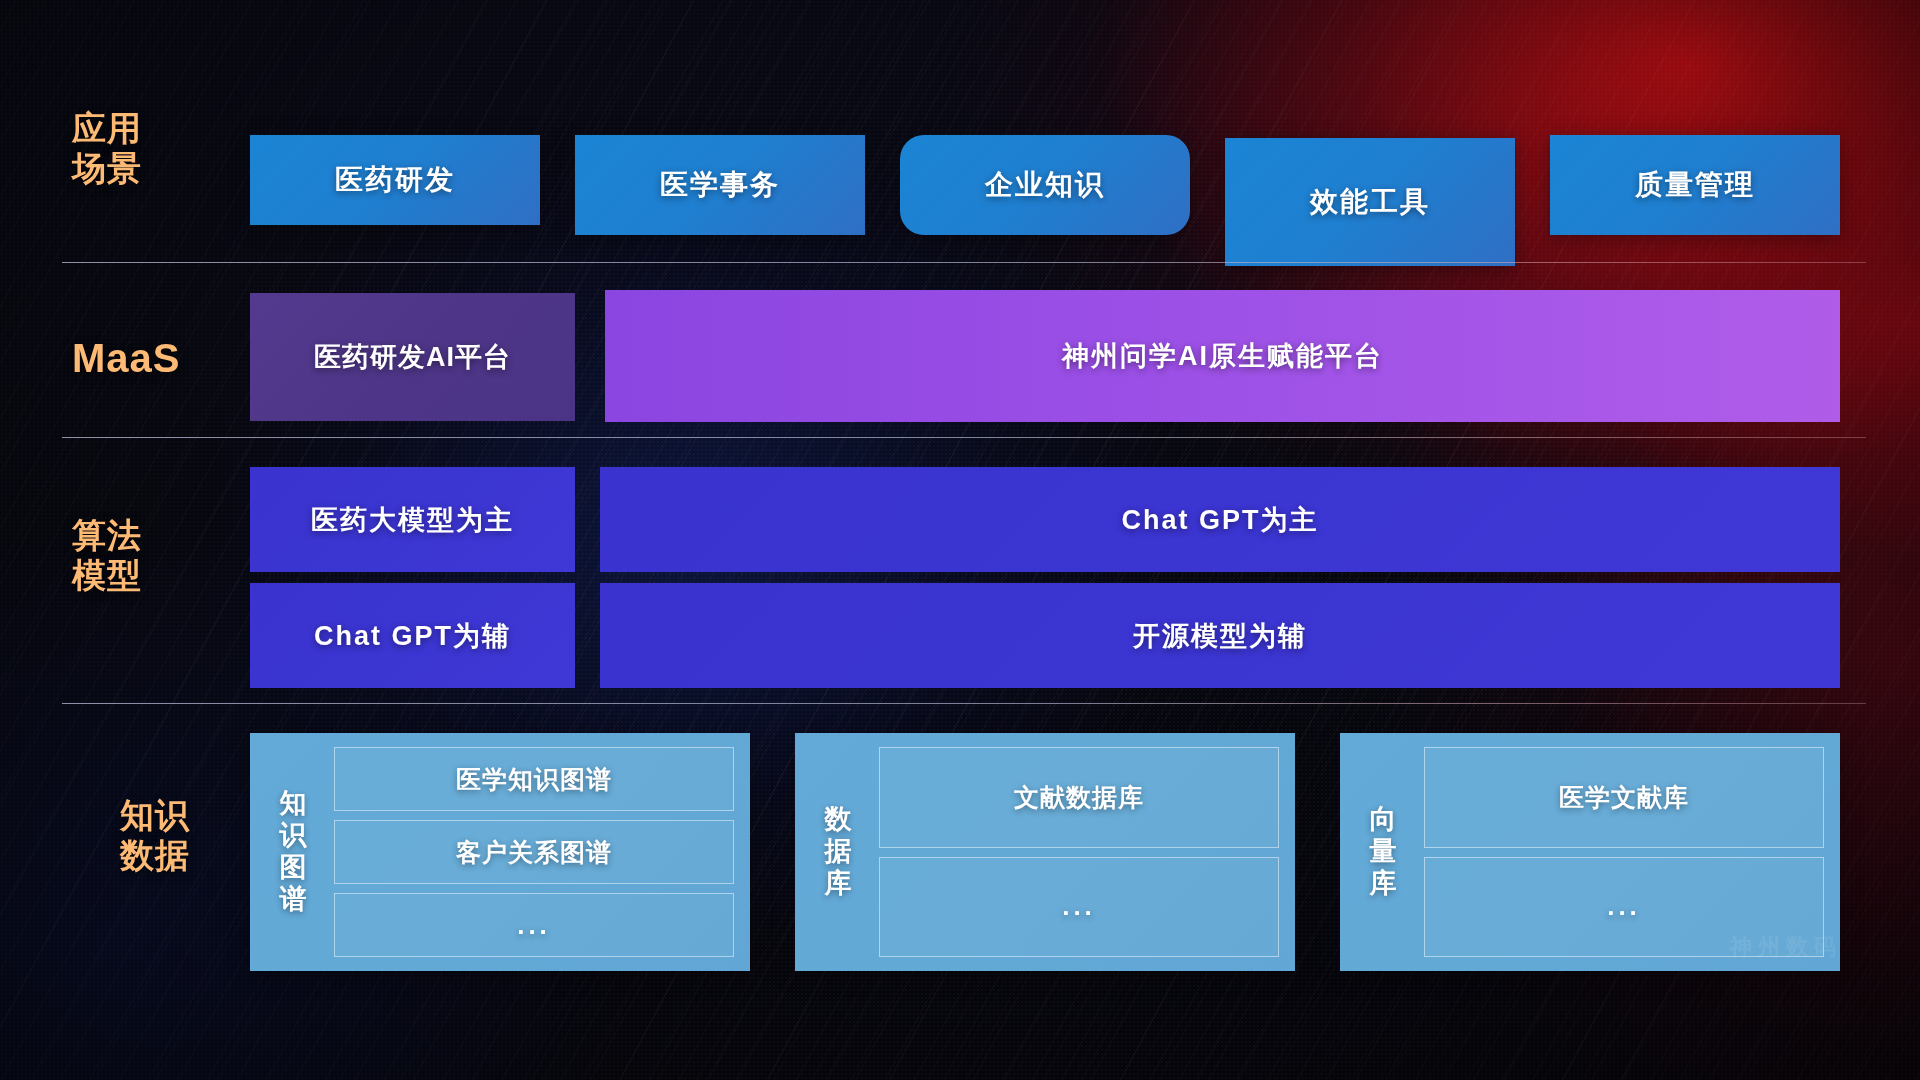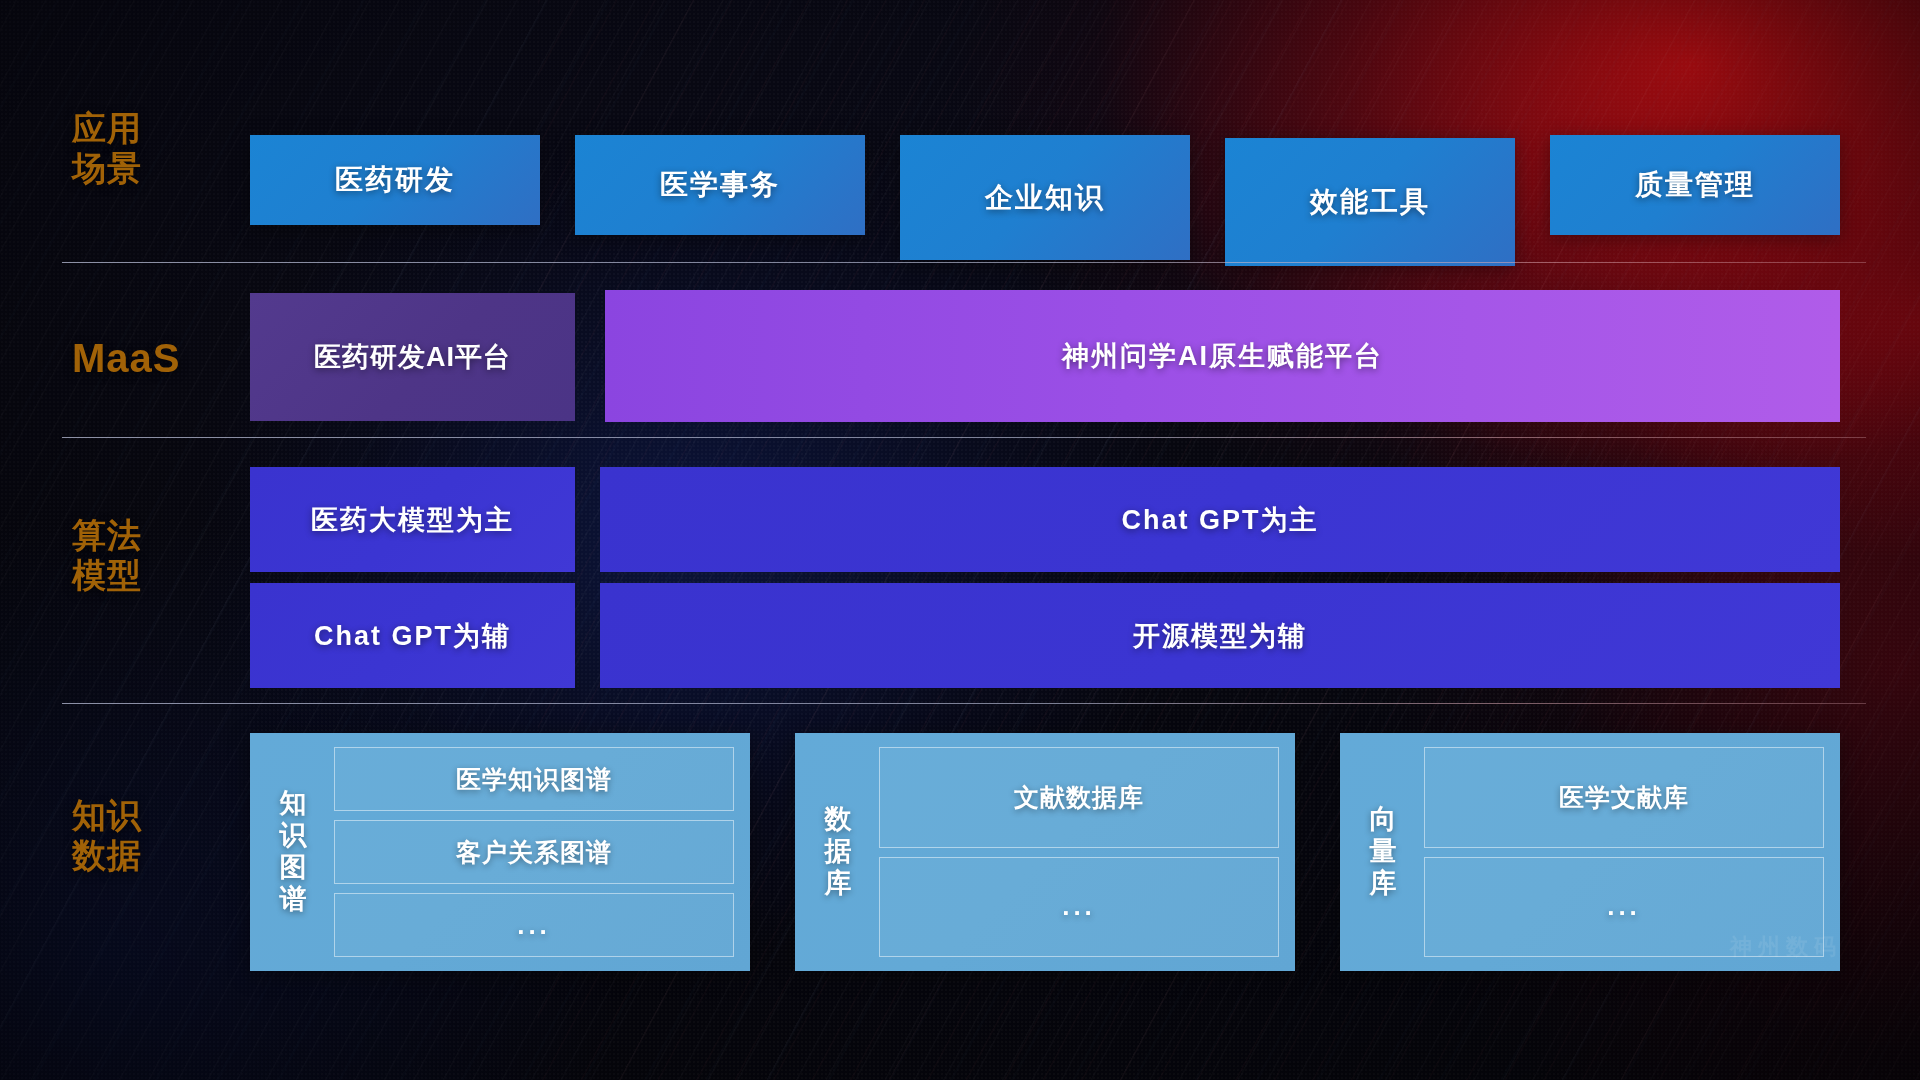--- a/index.html
+++ b/index.html
@@ -44,21 +44,21 @@
     position:absolute; inset:0;
     background:radial-gradient(ellipse 1400px 900px at 50% 50%, rgba(0,0,0,0) 40%, rgba(0,0,0,0.55) 100%);
   }
 
   
   #diagram{ position:absolute; inset:0; z-index:5; }
 
   .row{ position:absolute; left:0; right:0; }
   .rowlabel{
     position:absolute; left:72px; width:130px;
-    color:#a16207; font-weight:bold; font-size:34px; line-height:1.18;
+    color:#fdba74; font-weight:bold; font-size:34px; line-height:1.18;
     text-align:left; letter-spacing:1px;
     text-shadow:0 2px 10px rgba(0,0,0,.65);
   }
   .rowlabel.en{ font-size:40px; }
   .divider{
     position:absolute; left:62px; right:54px; height:1px;
     background:linear-gradient(90deg, rgba(185,190,215,.75) 0%, rgba(185,190,215,.65) 55%, rgba(220,170,180,.55) 80%, rgba(210,160,170,.35) 100%);
   }
 
   .cell{
@@ -139,21 +139,21 @@
 
 <div id="diagram">
 
   <div class="row">
     <div class="rowlabel" style="top:108px;">
       <div>应用</div>
       <div>场景</div>
     </div>
     <div class="cell app-cell dotted" style="left:250px;top:135px;width:290px;height:90px;">医药研发</div>
     <div class="cell app-cell dotted" style="left:575px;top:135px;width:290px;height:100px;">医学事务</div>
-    <div class="cell app-cell dotted" style="left:900px;top:135px;width:290px;height:125px;">企业知识</div>
+    <div class="cell app-cell dotted" style="left:900px;top:135px;width:290px;height:100px;border-radius:24px;">企业知识</div>
     <div class="cell app-cell dotted" style="left:1225px;top:138px;width:290px;height:128px;">效能工具</div>
     <div class="cell app-cell dotted" style="left:1550px;top:135px;width:290px;height:100px;">质量管理</div>
     <div class="divider" style="top:262px;"></div>
   </div>
 
   <div class="row">
     <div class="rowlabel en" style="top:335px;">MaaS</div>
     <div class="cell maas-left dotted" style="left:250px;top:293px;width:325px;height:128px;">医药研发AI平台</div>
     <div class="cell maas-right dotted" style="left:605px;top:290px;width:1235px;height:132px;">神州问学AI原生赋能平台</div>
     <div class="divider" style="top:437px;"></div>
@@ -165,21 +165,21 @@
       <div>模型</div>
     </div>
     <div class="cell algo-cell dotted" style="left:250px;top:467px;width:325px;height:105px;">医药大模型为主</div>
     <div class="cell algo-cell dotted" style="left:600px;top:467px;width:1240px;height:105px;">Chat GPT为主</div>
     <div class="cell algo-cell dotted" style="left:250px;top:583px;width:325px;height:105px;">Chat GPT为辅</div>
     <div class="cell algo-cell dotted" style="left:600px;top:583px;width:1240px;height:105px;">开源模型为辅</div>
     <div class="divider" style="top:703px;"></div>
   </div>
 
   <div class="row">
-    <div class="rowlabel" style="top:795px;">
+    <div class="rowlabel" style="top:795px;margin-left:48px;">
       <div>知识</div>
       <div>数据</div>
     </div>
 
     <div class="kgroup dotted" style="left:250px;top:733px;width:500px;height:238px;">
       <div class="kgroup-title">
         <div>知</div>
         <div>识</div>
         <div>图</div>
         <div>谱</div>

